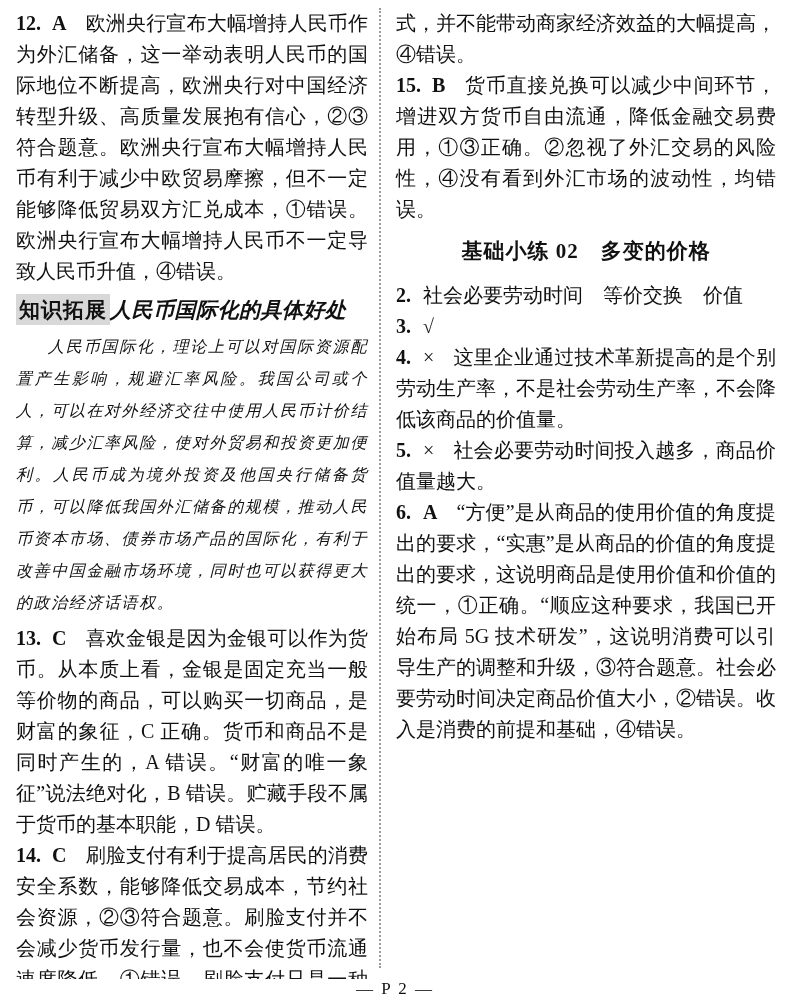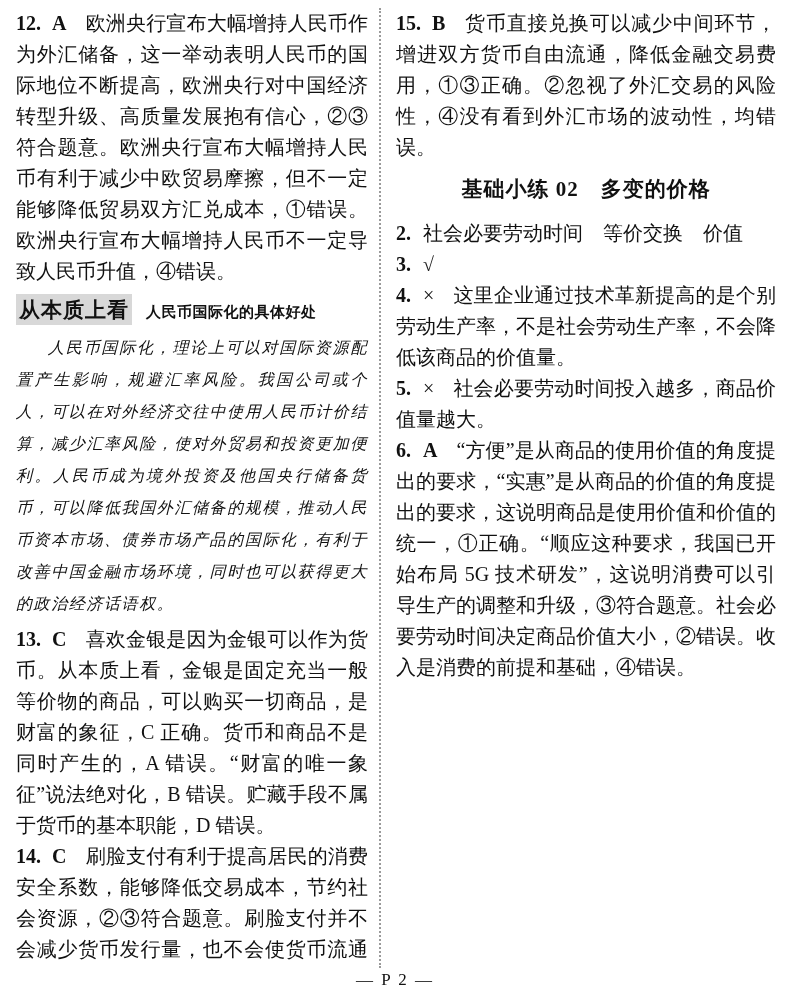--- a/index.html
+++ b/index.html
@@ -51,23 +51,23 @@
   .kx-label {
     display: inline-block;
     background: #d8d8d8;
     font-weight: 700;
     font-size: 21px;
     padding: 0 3px;
     letter-spacing: 1px;
   }
   .kx-title {
     font-weight: 700;
-    font-size: 15px;
-    margin-left: 14px;
+    font-size: 21px;
     letter-spacing: 0.5px;
+    font-style: italic;
   }
   .kai {
     font-style: italic;
     font-size: 16px;
     line-height: 32px;
     letter-spacing: 1.6px;
     text-indent: 2em;
     margin: 2px 0 4px 0;
   }
 
@@ -80,53 +80,54 @@
   }
   p.item { margin: 0; }
   .item-num { font-weight: 700; margin-right: 0.6em; }
   .mark { margin-right: 0.95em; }
   .mark.check { font-weight: 400; color: #222; }
   .mark.cross { font-weight: 400; }
   .mark.letter-mark { font-weight: 700; }
 
   .footer {
     position: absolute;
-    bottom: 10px; left: 0;
+    bottom: 1px; left: 0;
     width: 100%;
     text-align: center;
     font-size: 17px;
     letter-spacing: 2px;
     background: #ffffff;
   }
 </style>
 </head>
 <body>
 
 <div class="page">
   <div class="columns">
 
     <div class="col left">
 
       <p class="ans"><span class="num">12.</span><span class="letter">A</span><span>欧洲央行宣布大幅增持人民币作为外汇储备，这一举动表明人民币的国际地位不断提高，欧洲央行对中国经济转型升级、高质量发展抱有信心，②③符合题意。欧洲央行宣布大幅增持人民币有利于减少中欧贸易摩擦，但不一定能够降低贸易双方汇兑成本，①错误。欧洲央行宣布大幅增持人民币不一定导致人民币升值，④错误。</span></p>
 
       <div class="kx-head">
-        <span class="kx-label">从本质上看</span><span class="kx-title">人民币国际化的具体好处</span>
+        <span class="kx-label">知识拓展</span><span class="kx-title">人民币国际化的具体好处</span>
       </div>
       <p class="kai">人民币国际化，理论上可以对国际资源配置产生影响，规避汇率风险。我国公司或个人，可以在对外经济交往中使用人民币计价结算，减少汇率风险，使对外贸易和投资更加便利。人民币成为境外投资及他国央行储备货币，可以降低我国外汇储备的规模，推动人民币资本市场、债券市场产品的国际化，有利于改善中国金融市场环境，同时也可以获得更大的政治经济话语权。</p>
 
       <p class="ans gap"><span class="num">13.</span><span class="letter">C</span><span>喜欢金银是因为金银可以作为货币。从本质上看，金银是固定充当一般等价物的商品，可以购买一切商品，是财富的象征，C 正确。货币和商品不是同时产生的，A 错误。“财富的唯一象征”说法绝对化，B 错误。贮藏手段不属于货币的基本职能，D 错误。</span></p>
 
       <p class="ans"><span class="num">14.</span><span class="letter">C</span><span>刷脸支付有利于提高居民的消费安全系数，能够降低交易成本，节约社会资源，②③符合题意。刷脸支付并不会减少货币发行量，也不会使货币流通速度降低，①错误。刷脸支付只是一种支付方</span></p>
 
     </div>
 
     <div class="divider"></div>
 
     <div class="col right">
 
+      <p class="ans">式，并不能带动商家经济效益的大幅提高，④错误。</p>
 
       <p class="ans"><span class="num">15.</span><span class="letter">B</span><span>货币直接兑换可以减少中间环节，增进双方货币自由流通，降低金融交易费用，①③正确。②忽视了外汇交易的风险性，④没有看到外汇市场的波动性，均错误。</span></p>
 
       <div class="section-heading">基础小练 02　多变的价格</div>
 
 
       <p class="item"><span class="item-num">2.</span><span>社会必要劳动时间　等价交换　价值</span></p>
 
       <p class="item"><span class="item-num">3.</span><span class="mark check">√</span><span></span></p>
 

